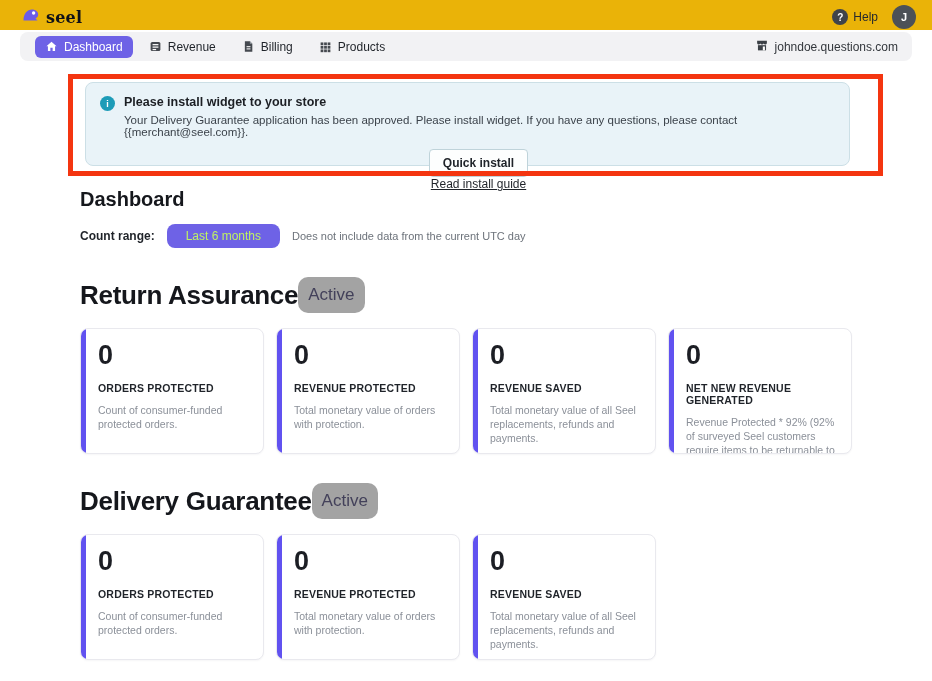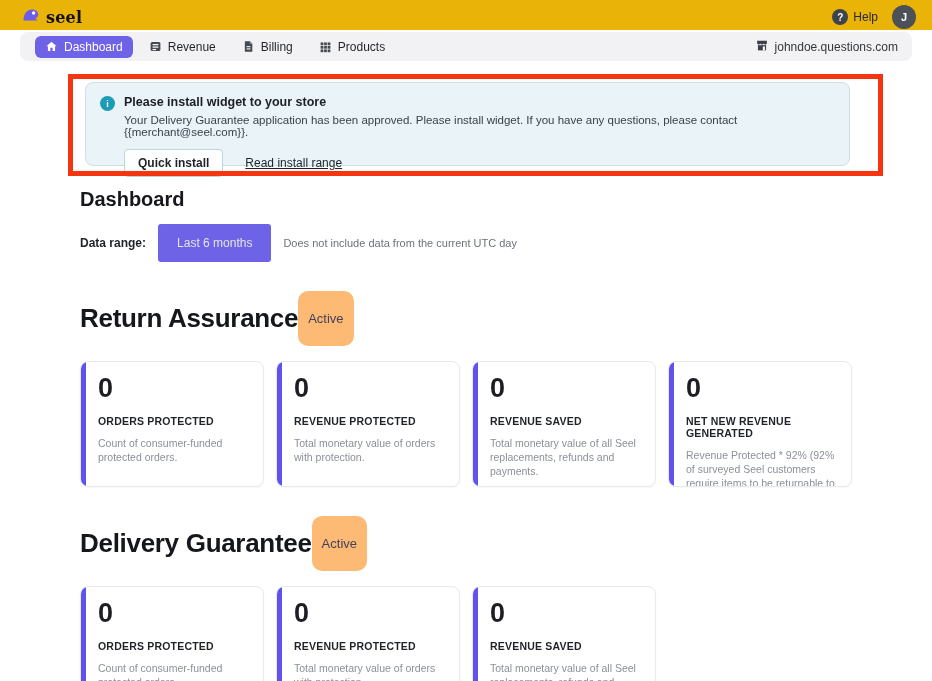--- a/index.html
+++ b/index.html
@@ -25,35 +25,35 @@
   .store-chip { display:flex; align-items:center; gap:6px; font-size:12px; color:#33373c; }
 
   
   .annotation-rect { position:absolute; left:68px; top:74px; width:815px; height:102px; border:5px solid #f43510; z-index:6; pointer-events:none; }
 
   
   .banner { position:absolute; left:85px; top:82px; width:765px; height:84px; background:#e9f3f8; border:1px solid #ccdfe6; border-radius:8px; padding:12px 16px 10px 14px; display:flex; gap:9px; }
   .info-circle { width:15px; height:15px; border-radius:50%; background:#1d9cb8; color:#fff; font-size:9px; font-weight:700; font-style:normal; display:flex; align-items:center; justify-content:center; flex:0 0 auto; margin-top:1px; }
   .banner-title { font-size:12.5px; font-weight:700; color:#1c1f24; }
   .banner-desc { font-size:11.5px; color:#3b424a; margin-top:5px; }
-  .banner-actions { display:flex; align-items:center; gap:22px; margin-top:11px; }
+  .banner-actions { display:flex; align-items:center; margin-top:11px;flex-direction:column; }
   .quick-install-btn { background:#fdfefe; border:1px solid #bfd3da; border-radius:4px; padding:6px 13px; font-size:12px; font-weight:600; color:#1f2329; font-family:"Liberation Sans", sans-serif; cursor:pointer; }
   .guide-link { font-size:12px; color:#1f2329; text-decoration:underline; cursor:pointer; }
 
   
   .page-body { position:absolute; left:80px; top:188px; width:772px; }
   .page-title { font-size:20px; font-weight:700; color:#15171c; }
   .range-row { display:flex; align-items:center; margin-top:13px; }
   .range-label { font-size:12px; font-weight:700; color:#1f2329; }
-  .range-pill { margin-left:12px; background:#6e62e6; color:#e5e5e5; font-size:12px; padding:12px 19px; border-radius:3px; cursor:pointer; }
+  .range-pill { margin-left:12px; background:#6e62e6; color:#bef264; font-size:12px; padding:5px 19px; border-radius:8px; cursor:pointer; }
   .range-note { margin-left:12px; font-size:11px; color:#6d737b; }
 
   .section-head { display:flex; align-items:center; gap:0; margin-top:29px; }
   .section-title { font-size:26px; font-weight:700; letter-spacing:-.3px; color:#15171c; }
-  .active-badge { background:#fdba74; color:#43415a; font-size:13px; font-weight:500; padding:20px 10px; border-radius:10px; }
+  .active-badge { background:#a3a3a3; color:#43415a; font-size:17px; font-weight:500; padding:8px 10px; border-radius:10px; }
 
   .cards-row { display:flex; gap:12px; margin-top:15px; }
   .stat-card { position:relative; width:184px; height:126px; background:#fff; border:1px solid #e9e9ee; border-radius:8px; box-shadow:0 1px 2px rgba(20,20,40,.04); padding:12px 12px 10px 17px; overflow:hidden; }
   .accent-bar { position:absolute; left:0; top:0; bottom:0; width:5px; background:#6152f0; }
   .stat-value { font-size:27px; font-weight:700; color:#1c1e24; line-height:1.1; }
   .stat-label { font-size:10.5px; font-weight:700; letter-spacing:.2px; color:#1f2329; margin-top:11px; }
   .stat-desc { font-size:10.5px; color:#8b9099; line-height:1.35; margin-top:9px; }
   .dg-gap { }
 </style>
 </head>
@@ -141,31 +141,31 @@
 
 <div class="annotation-rect"></div>
 
 <div class="banner">
   <span class="info-circle">i</span>
   <div>
     <div class="banner-title">Please install widget to your store</div>
     <div class="banner-desc">Your Delivery Guarantee application has been approved. Please install widget. If you have any questions, please contact {{merchant@seel.com}}.</div>
     <div class="banner-actions">
       <button class="quick-install-btn">Quick install</button>
-      <span class="guide-link">Read install range</span>
+      <span class="guide-link">Read install guide</span>
     </div>
   </div>
 </div>
 
 <div class="page-body">
 
   <div class="page-title">Dashboard</div>
 
   <div class="range-row">
-    <span class="range-label">Data range:</span>
+    <span class="range-label">Count range:</span>
     <span class="range-pill">Last 6 months</span>
     <span class="range-note">Does not include data from the current UTC day</span>
   </div>
 
   <div class="section-head">
     <span class="section-title">Return Assurance</span>
     <span class="active-badge">Active</span>
   </div>
   <div class="cards-row">
     <div class="stat-card">

